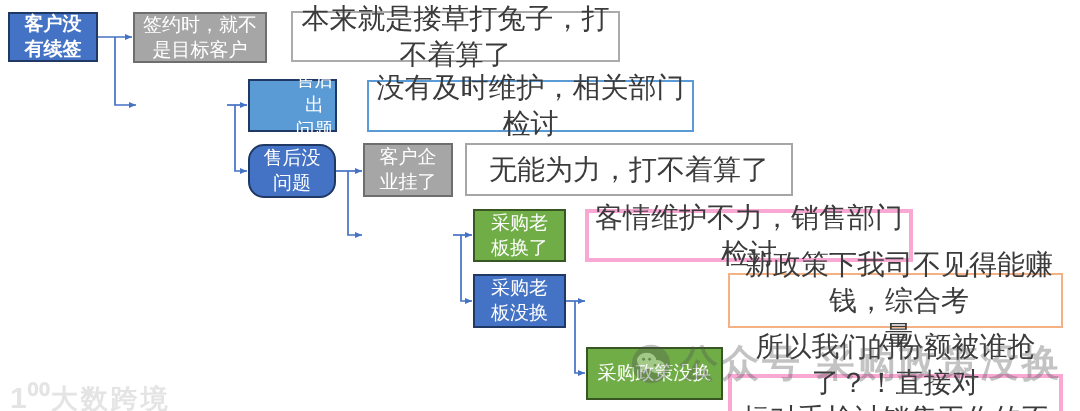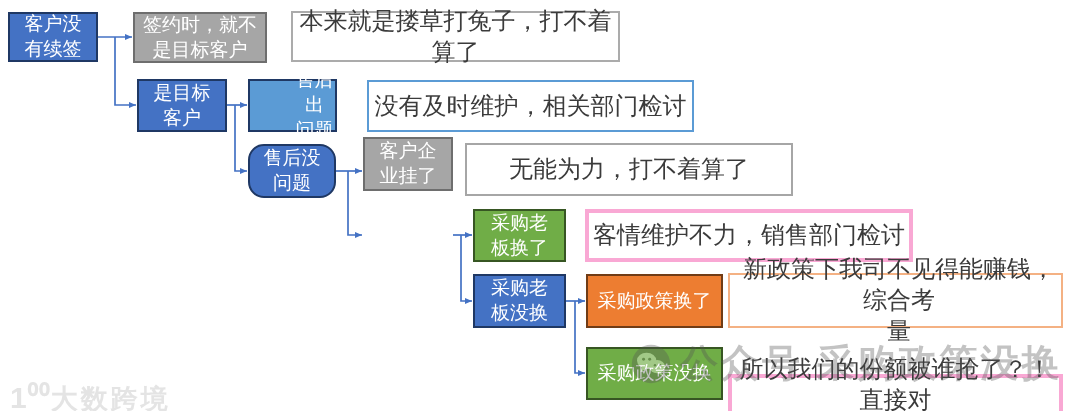--- a/index.html
+++ b/index.html
@@ -14,21 +14,21 @@
     font-family:"Liberation Sans",sans-serif;
   }
   .c-blue  {background:#4472C4;border:2px solid #1F3864;}
   .c-lblue {background:#5B9BD5;border:2px solid #1F3864;}
   .c-gray  {background:#A6A6A6;border:2px solid #6E6E6E;}
   .c-green {background:#70AD47;border:2px solid #375623;}
   .c-orange{background:#ED7D31;border:2px solid #703C16;}
   .note{
     position:absolute;display:flex;align-items:center;justify-content:center;
     text-align:center;white-space:pre-line;box-sizing:border-box;
-    background:#ffffff;color:#3B3B3B;font-size:24px;line-height:1.28;
+    background:#ffffff;color:#3B3B3B;font-size:28px;line-height:1.28;
     font-family:"Liberation Serif","DejaVu Serif",serif;
   }
   .n-silver{border:2px solid #ABABAB;}
   .n-blue  {border:2px solid #5B9BD5;}
   .n-gray  {border:2px solid #A6A6A6;}
   .n-green {border:4px solid #f9a8d4;}
   .n-orange{border:2px solid #F4B183;padding-left:7px;}
   #connectors{position:absolute;left:0;top:0;pointer-events:none;}
   .wm{position:absolute;pointer-events:none;user-select:none;}
   #wm-wechat{
@@ -61,45 +61,42 @@
       <path d="M235 105 V171 H247" marker-end="url(#arrow)"></path>
       <path d="M336 171 H362" marker-end="url(#arrow)"></path>
       <path d="M348 171 V235 H362" marker-end="url(#arrow)"></path>
       <path d="M453 235 H472" marker-end="url(#arrow)"></path>
       <path d="M461 235 V301 H472" marker-end="url(#arrow)"></path>
       <path d="M566 301 H585" marker-end="url(#arrow)"></path>
       <path d="M575 301 V373 H585" marker-end="url(#arrow)"></path>
     </g>
   </svg>
 
-  <div class="box c-blue" style="left:8px;top:12px;width:90px;height:50px;">客户没
+  <div class="box c-blue" style="left:8px;top:12px;width:90px;height:50px;font-weight:bold;">客户没
 有续签</div>
   <div class="box c-gray" style="left:133px;top:12px;width:134px;height:51px;">签约时，就不
 是目标客户</div>
   <div class="note n-silver" style="left:291px;top:11px;width:329px;height:51px;">本来就是搂草打兔子，打不着算了</div>
 
-  <div class="box c-blue" style="left:137px;top:79px;width:90px;height:53px;">是目标
-客户</div>
   <div class="box c-lblue" style="left:248px;top:79px;width:89px;height:53px;padding-left:44px;">售后出
 问题</div>
   <div class="note n-blue" style="left:347px;top:80px;width:327px;height:52px;margin-left:20px;">没有及时维护，相关部门检讨</div>
 
   <div class="box c-blue" style="left:248px;top:144px;width:88px;height:54px;border-radius:16px;">售后没
 问题</div>
-  <div class="box c-gray" style="left:363px;top:137px;width:90px;height:54px;">客户企
+  <div class="box c-gray" style="left:363px;top:143px;width:90px;height:54px;">客户企
 业挂了</div>
   <div class="note n-gray" style="left:465px;top:143px;width:328px;height:53px;">无能为力，打不着算了</div>
 
   <div class="box c-green" style="left:473px;top:209px;width:93px;height:53px;">采购老
 板换了</div>
   <div class="note n-green" style="left:585px;top:209px;width:328px;height:53px;">客情维护不力，销售部门检讨</div>
 
   <div class="box c-blue" style="left:473px;top:274px;width:93px;height:54px;">采购老
 板没换</div>
-  <div class="box c-orange" style="left:586px;top:274px;width:137px;height:54px;">采购政策换了</div>
   <div class="note n-orange" style="left:728px;top:273px;width:335px;height:55px;">新政策下我司不见得能赚钱，综合考
 量</div>
 
   <div class="box c-green" style="left:586px;top:347px;width:137px;height:53px;">采购政策没换</div>
   <div class="note n-green" style="left:728px;top:347px;width:335px;height:53px;margin-top:27px;">所以我们的份额被谁抢了？！直接对
 标对手检讨销售工作的不足</div>
 
   <div class="wm" id="wm-wechat">
     <svg width="42" height="42" viewBox="0 0 48 48">
       <circle cx="24" cy="24" r="22" fill="#555555"></circle>

